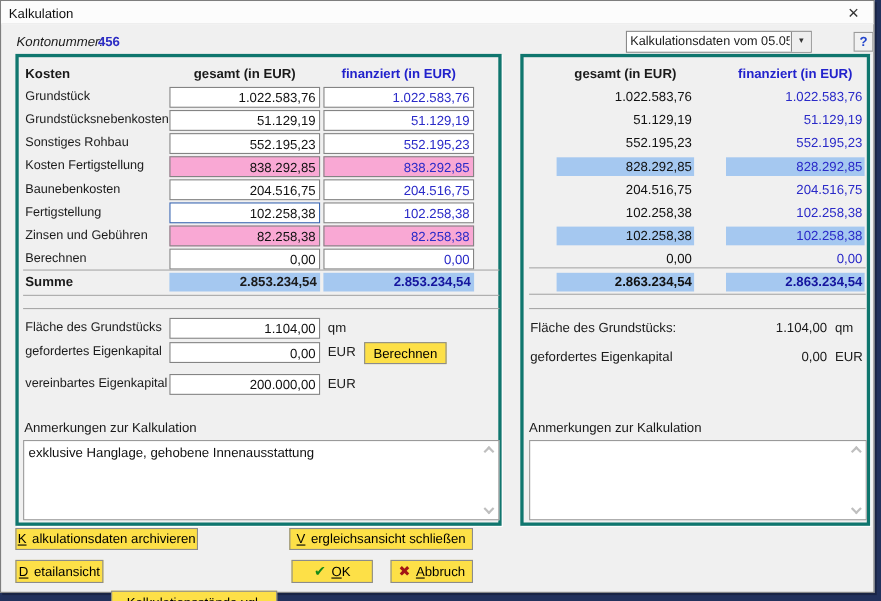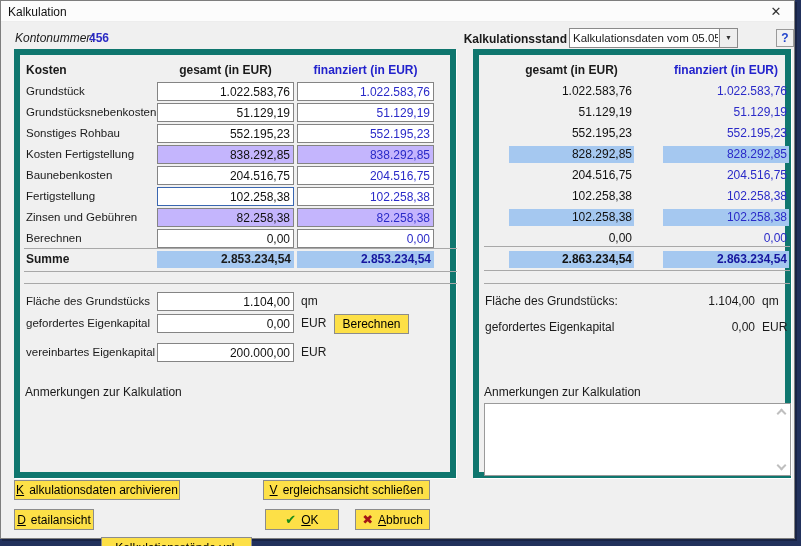--- a/index.html
+++ b/index.html
@@ -39,38 +39,38 @@
     position:absolute; right:0; top:0; width:18px; height:18px;
     background:#eeeeee; border-left:1px solid #8a8a8a;
     text-align:center; line-height:18px; font-size:7px; color:#333; cursor:pointer;
   }
   .help-btn {
     position:absolute; left:775px; top:28px; width:18px; height:18px;
     background:#f1f1f1; border:1px solid #9a9a9a; text-align:center;
     line-height:16px; font-weight:bold; color:#2244cc; cursor:pointer;
   }
   
-  .panel { position:absolute; background:#f0f0f0; border:6px solid #0f766e;
+  .panel { position:absolute; background:#f0f0f0; border:3px solid #0f766e;
            box-shadow:1px 1px 0 #ffffff;text-decoration:underline; }
   .panel-left  { left:13px;  top:48px; width:442px; height:429px; }
   .panel-right { left:472px; top:48px; width:318px; height:429px; }
   .hdr { position:absolute; top:8px; font-weight:bold; white-space:nowrap; }
   .hdr.blue { color:#2222cc; }
   
   .lrow { position:absolute; left:0; width:100%; height:19px; }
   .llabel { position:absolute; left:6px; top:0; line-height:19px; font-size:11.5px; white-space:nowrap; }
   .lin {
     position:absolute; top:0; width:137px; height:19px;
     border:1px solid #848484; background:#fff;
     font-family:"Liberation Sans","DejaVu Sans",sans-serif; font-size:12px;
     text-align:right; padding-right:3px; color:#111; outline:none;
   }
   .lin.g { left:137px; }
   .lin.f { left:277px; color:#2a2ac8; }
-  .lrow.hl .lin { background:#c4b5fd; }
+  .lrow.hl .lin { background:#f9a8d4; }
   .lin.focus { border:1px solid #3a66b0; }
   .sep  { position:absolute; height:1px; background:#a8a8a8; }
   .panel-left  .sep { left:4px; width:433px; }
   .panel-right .sep { left:5px; width:306px; }
   .summe-label { position:absolute; left:6px; font-weight:bold; line-height:17px; }
   .summe-bar {
     position:absolute; height:17px; line-height:17px; background:#a5c8f0;
     font-weight:bold; text-align:right; padding-right:3px; font-size:12px;
   }
   .summe-bar.f { color:#15159e; }
@@ -116,21 +116,20 @@
 <div class="dialog">
 
   <div class="titlebar">
     <span class="title">Kalkulation</span>
     <span class="close-btn">✕</span>
   </div>
 
   <span class="konto-label">Kontonummer:</span>
   <span class="konto-value">456</span>
 
-  <span class="kstand-label">Kalkulationsstand</span>
   <div class="combo">
     <span class="combo-text">Kalkulationsdaten vom 05.05.2021</span>
     <span class="combo-arrow">▼</span>
   </div>
   <div class="help-btn">?</div>
 
   <div class="panel panel-left">
     <span class="hdr" style="left:6px;">Kosten</span>
     <span class="hdr" style="left:137px; width:137px; text-align:center; position:absolute;">gesamt (in EUR)</span>
     <span class="hdr blue" style="left:277px; width:137px; text-align:center; position:absolute;">finanziert (in EUR)</span>
@@ -190,20 +189,25 @@
     <span class="fieldlabel" style="top:259px;">gefordertes Eigenkapital</span>
     <input class="lin g" style="top: 259px;" value="0,00">
     <span class="unit" style="top:259px;">EUR</span>
     <button class="btn" style="left:314px; top:259px; width:75px; height:20px;">Berechnen</button>
 
     <span class="fieldlabel" style="top:288px;">vereinbartes Eigenkapital</span>
     <input class="lin g" style="top: 288px;" value="200.000,00">
     <span class="unit" style="top:288px;">EUR</span>
 
     <span class="anm-label" style="top:330px;">Anmerkungen zur Kalkulation</span>
+    <div class="ta-wrap" style="left:4px; top:348px; width:433px; height:73px;">
+      <textarea style="">exklusive Hanglage, gehobene Innenausstattung</textarea>
+      <span class="chev up"></span>
+      <span class="chev down"></span>
+    </div>
   </div>
 
   <div class="panel panel-right">
     <span class="hdr" style="left:30px; width:125px; text-align:center; position:absolute;">gesamt (in EUR)</span>
     <span class="hdr blue" style="left:184px; width:126px; text-align:center; position:absolute;">finanziert (in EUR)</span>
 
     <div class="rrow" style="top:27px;">
       <span class="rcell g">1.022.583,76</span>
       <span class="rcell f">1.022.583,76</span>
     </div>

